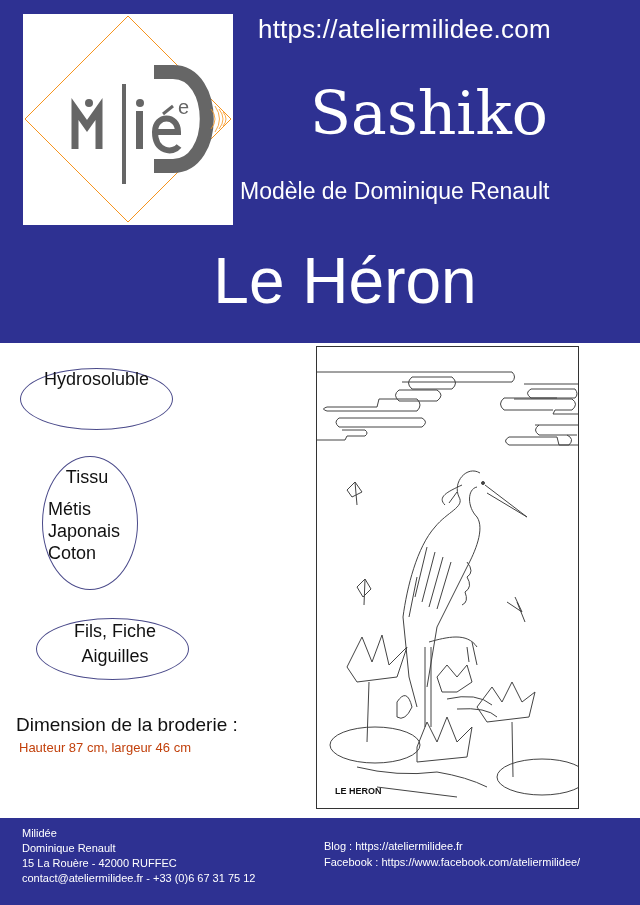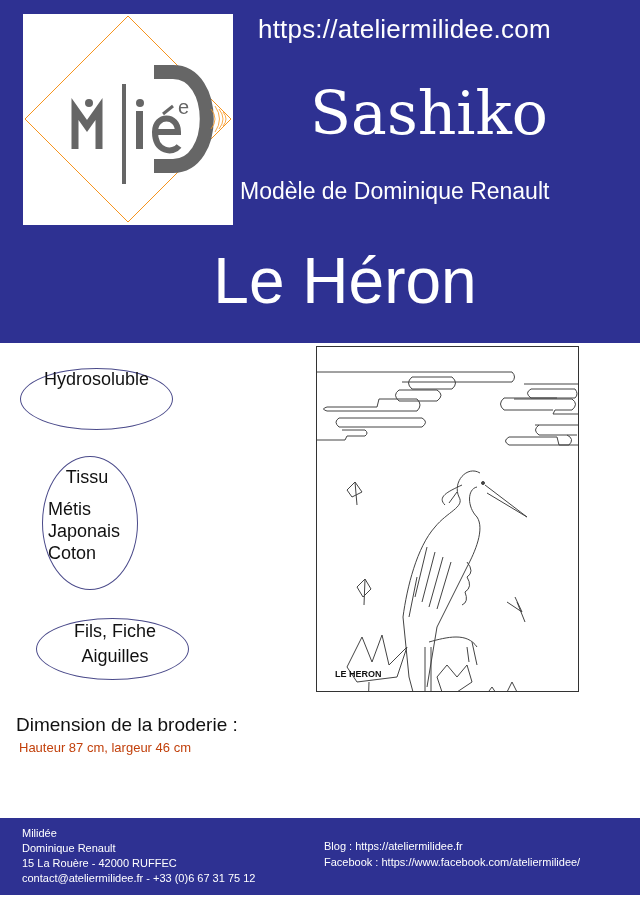--- a/index.html
+++ b/index.html
@@ -14,24 +14,24 @@
   .title { position:absolute; left:0; width:690px; text-align:center; top:244px; color:#fff; font-size:64px; }
   .oval { position:absolute; border:1px solid #4a4a8a; border-radius:50%; box-sizing:border-box;
           display:flex; flex-direction:column; align-items:center; justify-content:flex-start; color:#111; }
   .oval-hydro { left:20px; top:368px; width:153px; height:62px; font-size:18px; }
   .oval-tissu { left:42px; top:456px; width:96px; height:134px; font-size:18px; justify-content:flex-start; padding-top:10px; }
   .oval-tissu .t-head { margin-left:-6px;text-align:right; }
   .oval-tissu .t-list { margin-top:10px; align-self:flex-start; margin-left:5px; line-height:22px; }
   .oval-fils { left:36px; top:618px; width:153px; height:62px; font-size:18px; line-height:25px; text-align:center; padding-left:5px; }
   .dim-title { position:absolute; left:16px; top:714px; font-size:19px; color:#111; }
   .dim-value { position:absolute; left:19px; top:740px; font-size:13px; color:#c2410c; }
-  .image-frame { position:absolute; left:316px; top:346px; width:263px; height:346px; border:1px solid #333; box-sizing:border-box; background:#fff; overflow:hidden; }
+  .image-frame { position:absolute; left:316px; top:346px; width:263px; height:463px; border:1px solid #333; box-sizing:border-box; background:#fff; overflow:hidden; }
   .image-frame svg { position:absolute; left:0; top:0; }
   .image-caption { position:absolute; left:18px; bottom:12px; font-size:9px; font-weight:bold; color:#111; }
-  .footer { position:absolute; left:0; top:818px; width:640px; height:77px; background:#2e3192; color:#fff; }
+  .footer { position:absolute; left:0; top:818px; width:640px; height:87px; background:#2e3192; color:#fff; }
   .footer-left { position:absolute; left:22px; top:8px; font-size:11px; line-height:15px; }
   .footer-right { position:absolute; left:324px; top:12px; font-size:11px; line-height:16px;margin-top:8px; }
 </style>
 </head>
 <body>
 
 <div class="band">
   <div class="logo-box">
     <svg width="210" height="211" viewBox="0 0 210 211">
       <polygon points="105,2 208,105 105,208 2,105" fill="none" stroke="#f7941d" stroke-width="1"></polygon>

